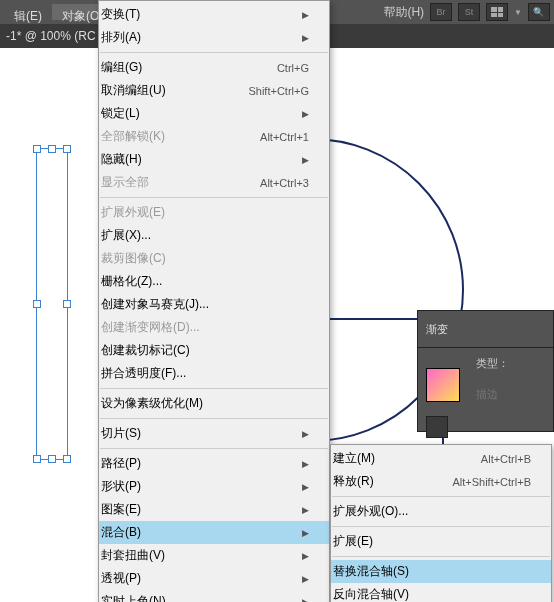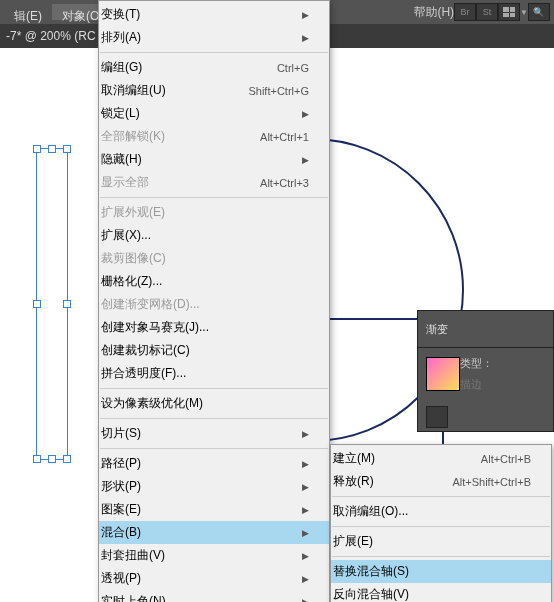--- a/index.html
+++ b/index.html
@@ -1,40 +1,40 @@
 <!DOCTYPE html>
 <html><head>
 <meta charset="utf-8">
 <style>
 html,body{margin:0;padding:0;width:554px;height:602px;background:#333;font-family:"Microsoft YaHei",sans-serif;font-size:12px;color:#ccc;overflow:hidden}
 .topbar{height:24px;background:#535353;display:flex;align-items:center;padding:0 4px}
 .menu-btn{padding:0 10px;height:16px;line-height:24px;color:#ddd}
 .menu-btn.sel{background:#6a6a6a}
-.top-icons{margin-left:auto;display:flex;align-items:center;}
+.top-icons{margin-left:auto;display:flex;align-items:center;gap:6px}
 .icon-box{width:20px;height:16px;background:#3a3a3a;border:1px solid #222;display:inline-flex;align-items:center;justify-content:center;font-size:9px;color:#888}
 .grid-ic{width:12px;height:10px;display:grid;grid-template-columns:1fr 1fr;grid-template-rows:1fr 1fr;gap:1px}
 .grid-ic div{background:#aaa}
 .chev{color:#aaa;font-size:8px}
 .tab-bar{height:24px;background:#3a3a3a;display:flex;align-items:center;padding:0 6px;color:#ddd}
 .close-x{margin-left:6px;color:#aaa}
 .canvas{position:absolute;left:0;top:48px;right:0;bottom:0;background:#fff}
 .circle{position:absolute;left:160px;top:90px;width:300px;height:300px;border:2px solid #1a2a60;border-radius:50%}
 .sq{position:absolute;left:300px;top:270px;width:140px;height:140px;border:2px solid #1a2a60}
 .sel-box{position:absolute;border:1px solid #3b82d4}
 .sel-h{position:absolute;width:6px;height:6px;background:#fff;border:1px solid #3b82d4;margin:-4px 0 0 -4px}
 .menu{position:absolute;background:#f0f0f0;color:#000;border:1px solid #999;box-shadow:2px 2px 6px rgba(0,0,0,.3);padding:2px 0}
 .menu .it{display:flex;justify-content:space-between;align-items:center;padding:3px 20px 3px 2px;height:17px;white-space:nowrap}
 .menu .it.dis{color:#9a9a9a}
 .menu .it.hi{background:#a8d8f0}
 .menu .sep{height:1px;background:#ccc;margin:3px 1px}
 .menu .sc{color:#555;font-size:11px;padding-left:30px}
 .menu .arr{font-size:9px;color:#555}
 .panel{position:absolute;right:0;top:310px;width:135px;height:120px;background:#535353;border:1px solid #222}
 .panel-tab{height:20px;display:flex;align-items:center;padding:8px 8px;border-bottom:1px solid #222;font-size:11px;color:#ddd}
-.panel-body{padding:8px;display:flex;gap:0;align-items:center}
+.panel-body{padding:8px;display:flex;gap:16px;align-items:flex-end}
 .grad-sw{width:32px;height:32px;background:linear-gradient(135deg,#ff66cc,#ffdd55);border:1px solid #000}
 .type-lbl{color:#ccc;font-size:11px}
 .mini-row{display:flex;gap:2px;margin-top:6px;padding:0 8px}
 .mini-sw{width:20px;height:20px;background:#3a3a3a;border:1px solid #222}
 </style>
 </head>
 <body>
 
 <div class="topbar">
   <div class="menu-btn">辑(E)</div>
@@ -50,21 +50,21 @@
           <div></div>
           <div></div>
         </span>
       </span>
     <span class="chev">▼</span>
     <span class="icon-box">🔍</span>
   </div>
 </div>
 
 <div class="tab-bar">
-  <span>-7* @ 200% (RC</span>
+  <span>-1* @ 100% (RC</span>
   <span class="close-x">×</span>
 </div>
 
 <div class="canvas">
   <div class="circle"></div>
   <div class="sq"></div>
   <div class="sel-box" style="left:36px;top:100px;width:30px;height:310px">
     <div class="sel-h" style="left:0;top:0"></div>
       <div class="sel-h" style="left:50%;top:0"></div>
       <div class="sel-h" style="left:100%;top:0"></div>
@@ -75,21 +75,21 @@
       <div class="sel-h" style="left:100%;top:100%"></div>
   </div>
 </div>
 
 <div class="panel">
   <div class="panel-tab">渐变</div>
   <div class="panel-body">
     <div class="grad-sw"></div>
     <div>
       <span class="type-lbl">类型：</span>
-      <div class="type-lbl" style="color:#777;margin-top:6px">描边</div>
+      <div class="type-lbl" style="color:#777;margin-top:16px">描边</div>
     </div>
   </div>
   <div class="mini-row">
     <div class="mini-sw"></div>
   </div>
 </div>
 
 <div class="menu" id="menu-main" style="left:98px;top:0;width:230px">
     <div class="it">
       <span>变换(T)</span>
@@ -130,25 +130,25 @@
     </div>
     <div class="it">
       <span>扩展(X)...</span>
     </div>
     <div class="it dis">
       <span>裁剪图像(C)</span>
     </div>
     <div class="it">
       <span>栅格化(Z)...</span>
     </div>
+    <div class="it">
+      <span>创建对象马赛克(J)...</span>
+    </div>
     <div class="it dis">
       <span>创建渐变网格(D)...</span>
-    </div>
-    <div class="it">
-      <span>创建对象马赛克(J)...</span>
     </div>
     <div class="it">
       <span>创建裁切标记(C)</span>
     </div>
     <div class="it">
       <span>拼合透明度(F)...</span>
     </div>
     <div class="sep"></div>
     <div class="it">
       <span>设为像素级优化(M)</span>
@@ -192,21 +192,21 @@
     <div class="it">
       <span>建立(M)</span>
       <span class="sc">Alt+Ctrl+B</span>
     </div>
     <div class="it">
       <span>释放(R)</span>
       <span class="sc">Alt+Shift+Ctrl+B</span>
     </div>
     <div class="sep"></div>
     <div class="it">
-      <span>取消编组(O)...</span>
+      <span>扩展外观(O)...</span>
     </div>
     <div class="sep"></div>
     <div class="it">
       <span>扩展(E)</span>
     </div>
     <div class="sep"></div>
     <div class="it hi">
       <span>替换混合轴(S)</span>
     </div>
     <div class="it">

